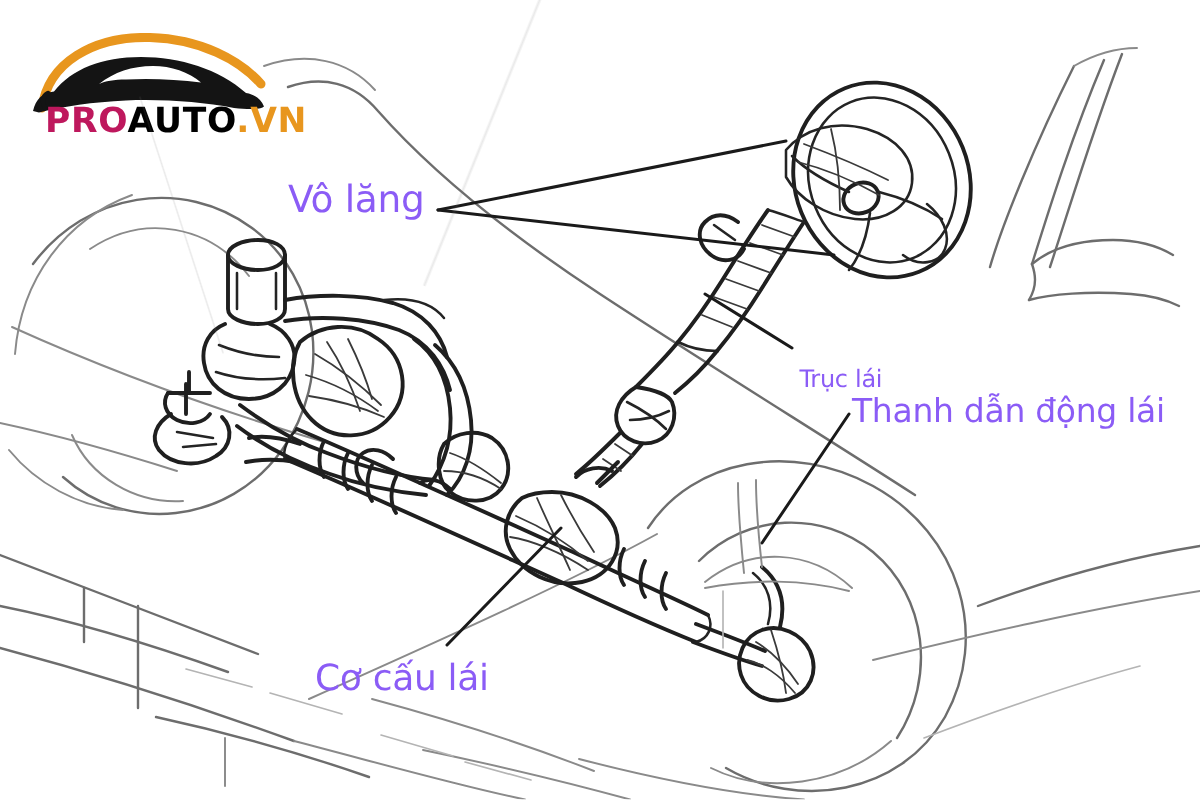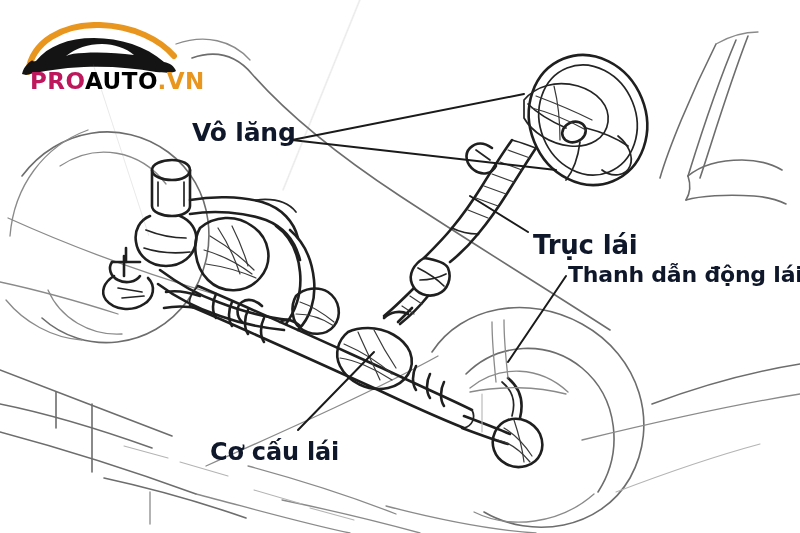--- a/index.html
+++ b/index.html
@@ -51,28 +51,28 @@
     position: absolute;
     left: 0;
     top: 0;
     width: 800px;
     height: 533px;
   }
 
   
   .callout {
     position: absolute;
-    font-weight: bold;
-    color: #0f172a;
+    font-weight: normal;
+    color: #8b5cf6;
     white-space: nowrap;
     font-family: "DejaVu Sans", sans-serif;
     letter-spacing: -0.2px;
   }
   #lbl-vo-lang     { left: 192px; top: 118px; font-size: 25px; }
-  #lbl-truc-lai    { left: 533px; top: 230px; font-size: 26px; }
+  #lbl-truc-lai    { left: 533px; top: 243px; font-size: 16px; }
   #lbl-thanh-dan   { left: 568px; top: 262px; font-size: 22px; }
   #lbl-co-cau-lai  { left: 210px; top: 438px; font-size: 24px; }
 
   
   .streak {
     position: absolute;
     background: linear-gradient(90deg, rgba(0,0,0,0) 0%, rgba(120,120,120,.16) 50%, rgba(0,0,0,0) 100%);
     pointer-events: none;
   }
 </style>

